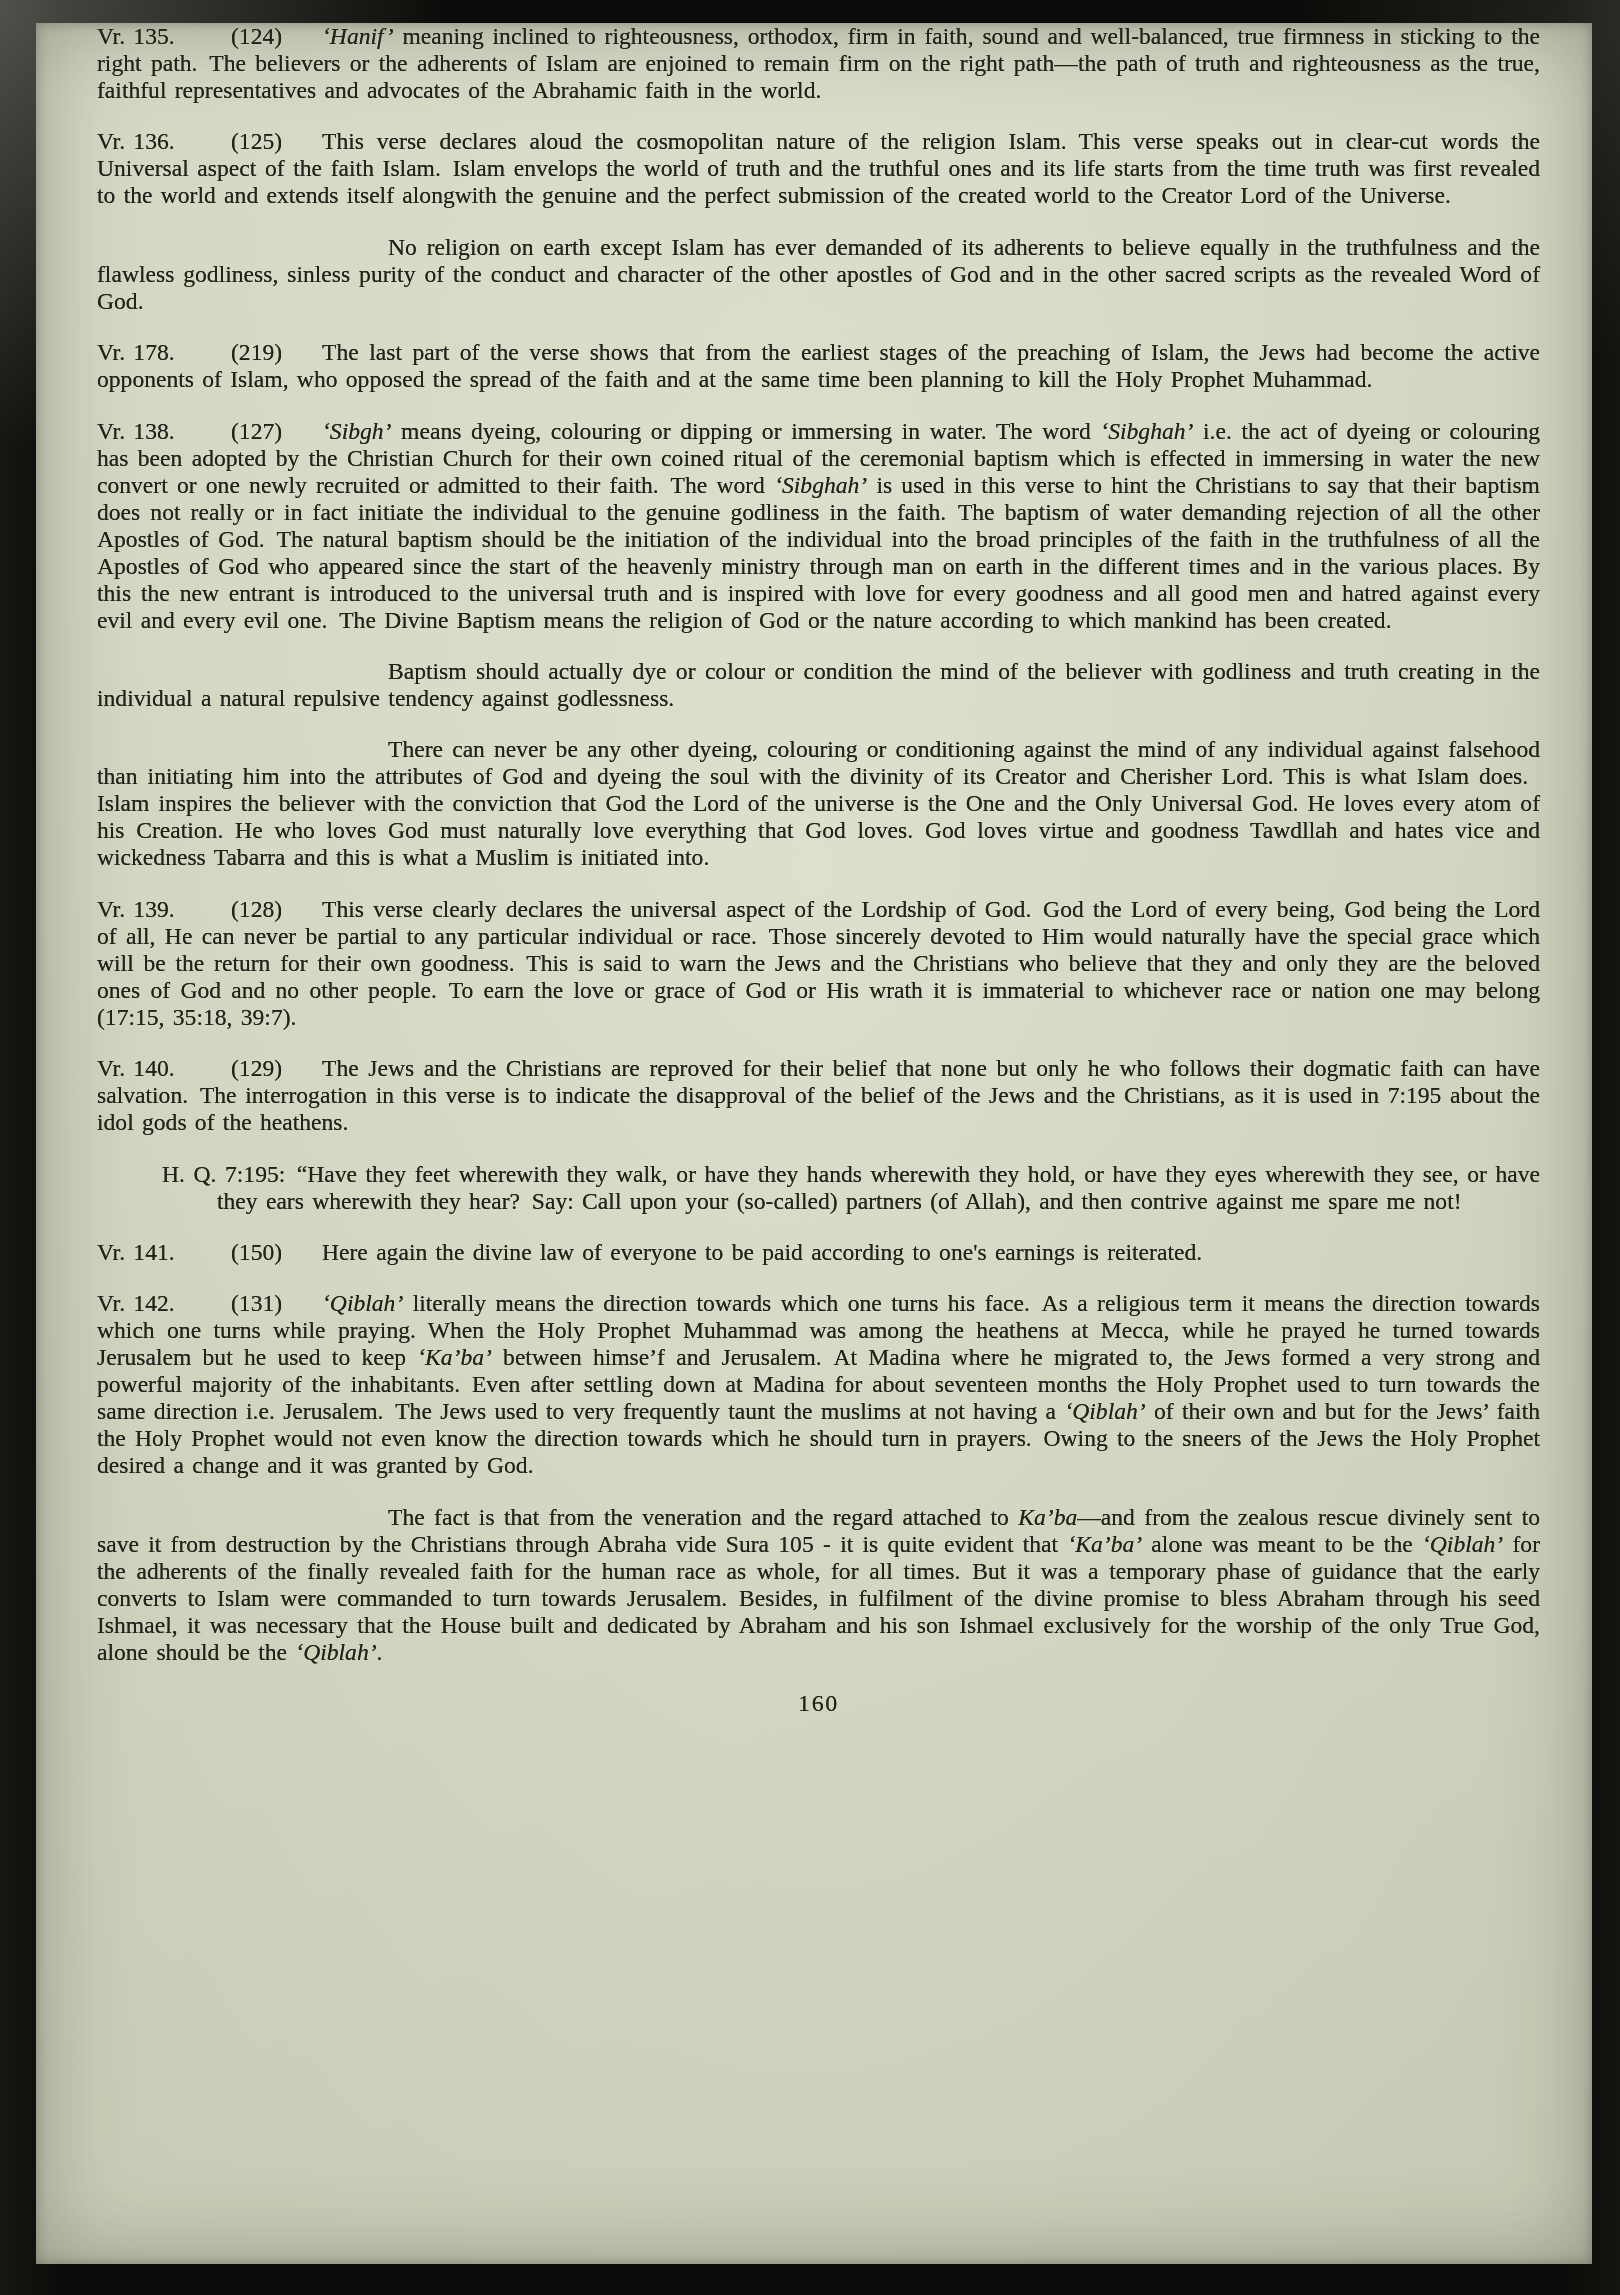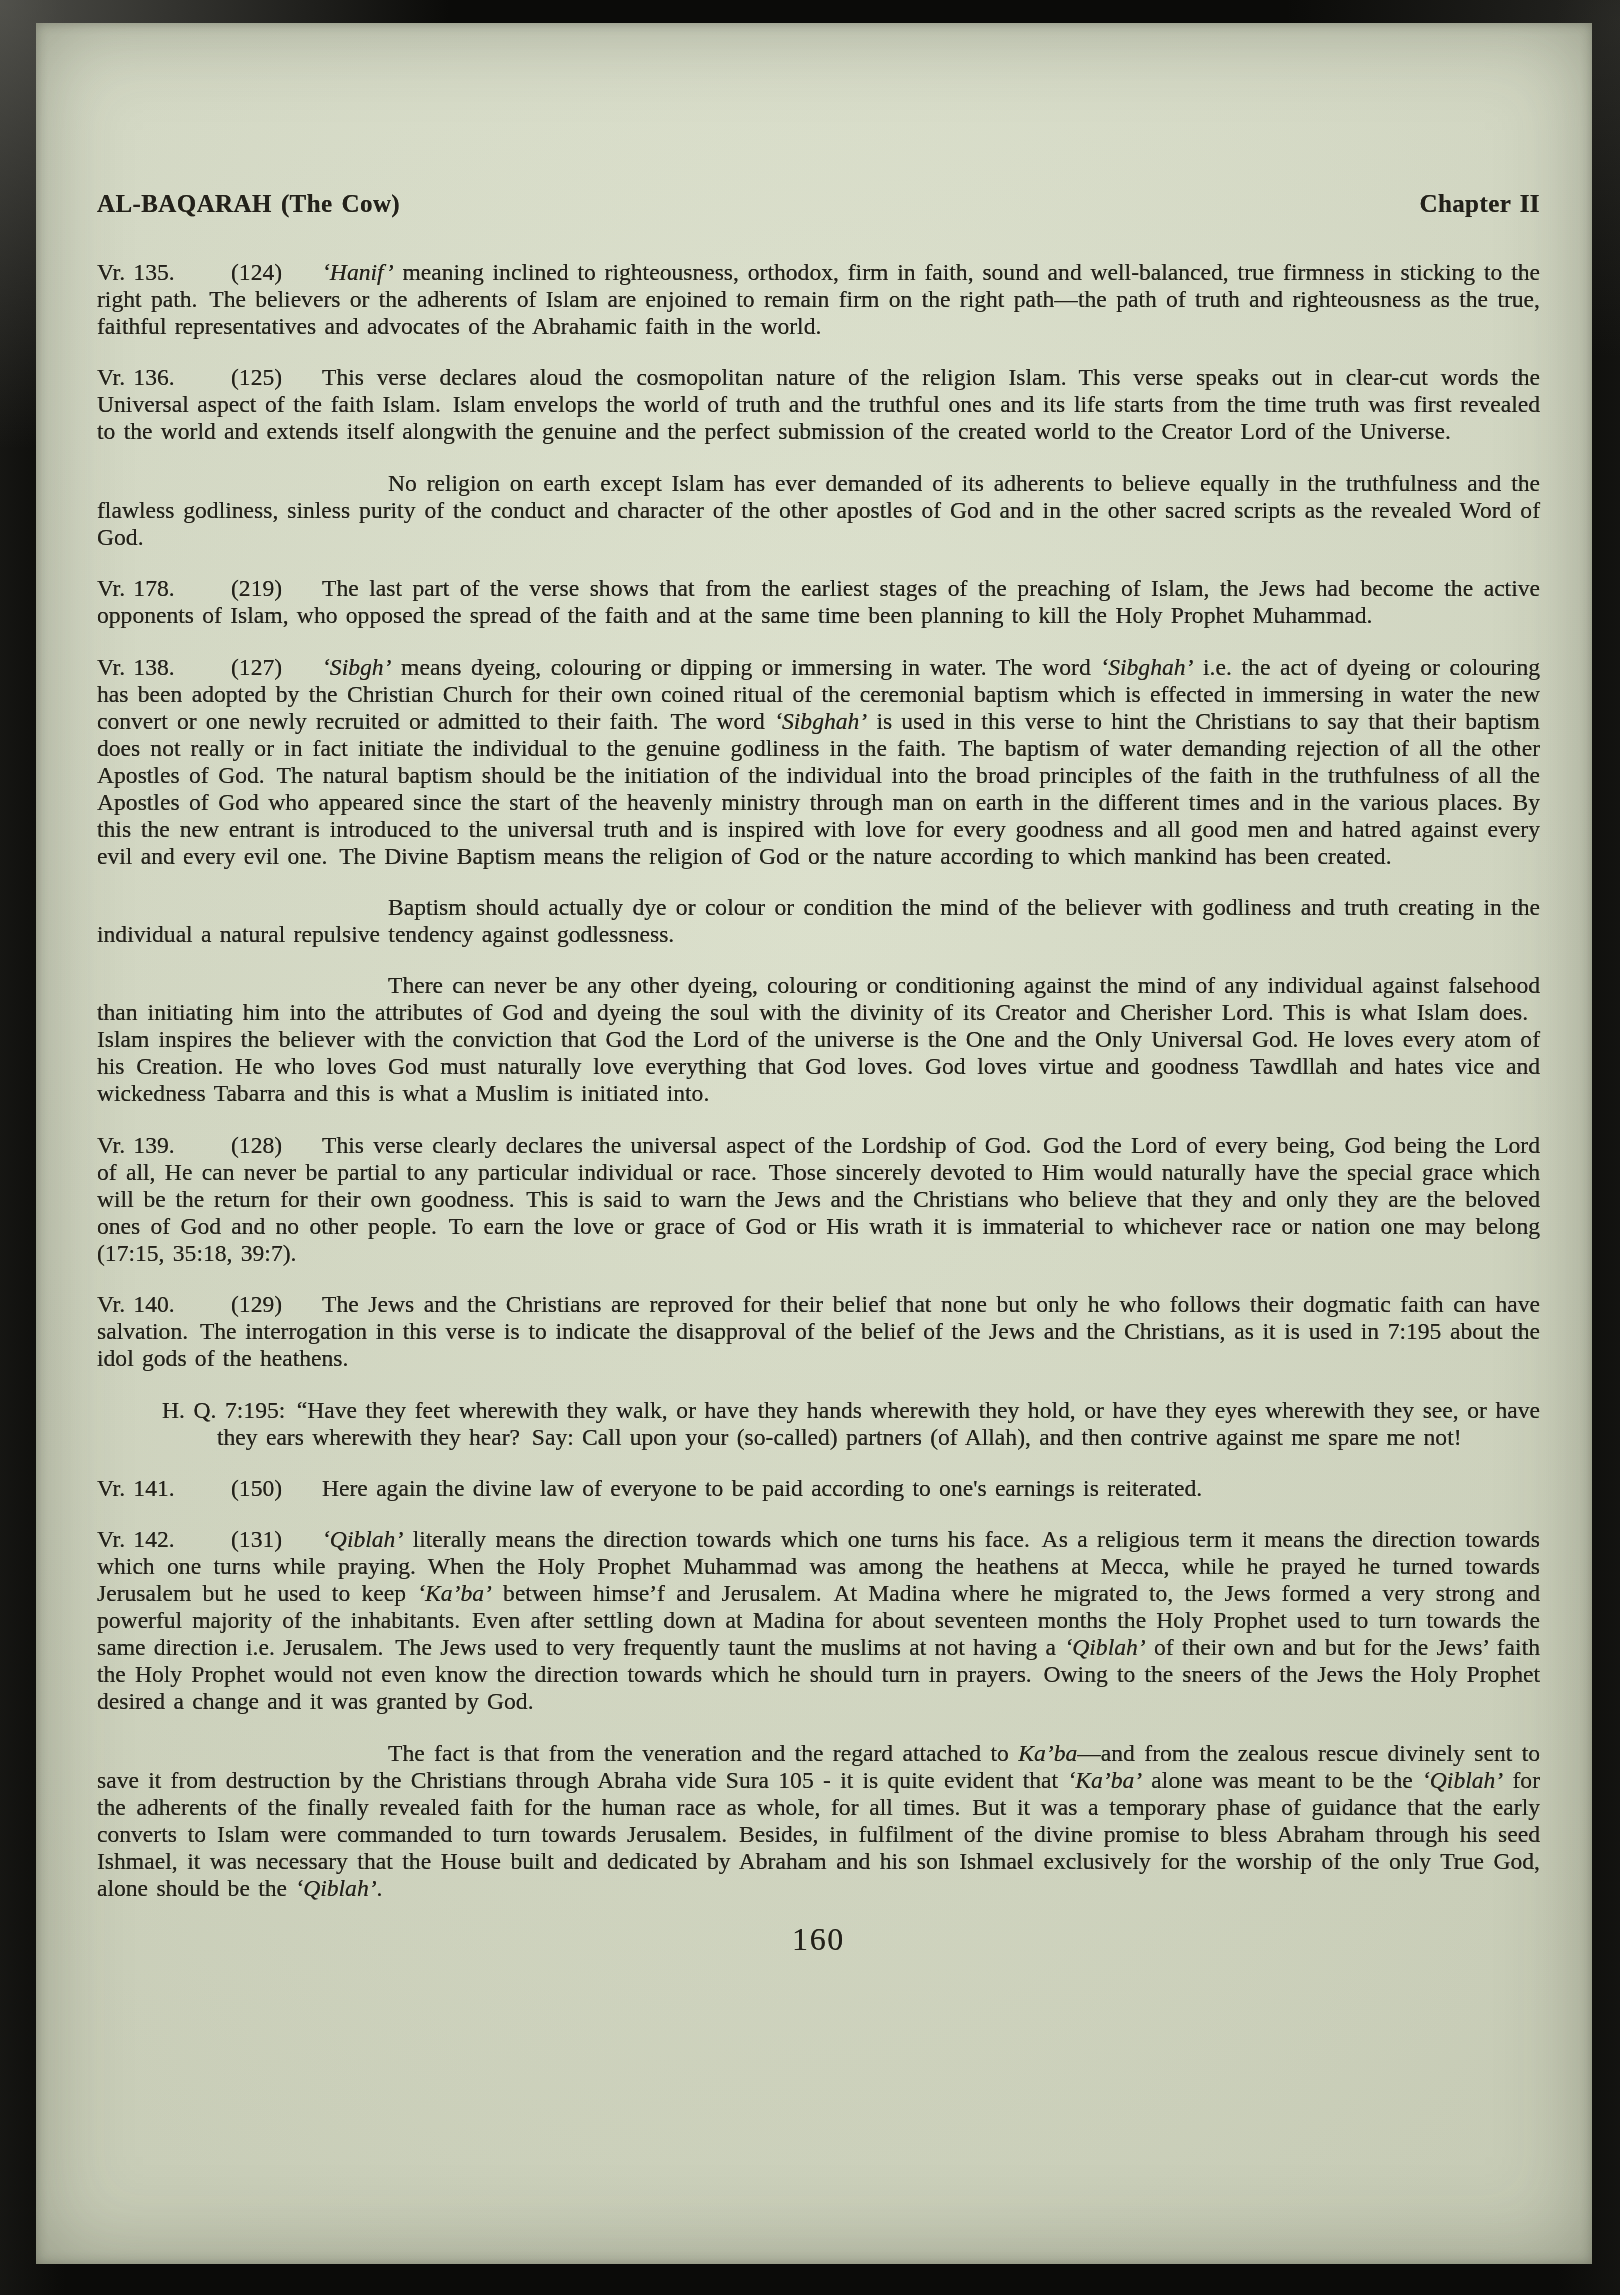--- a/index.html
+++ b/index.html
@@ -41,33 +41,29 @@
     font-weight:bold; font-size:25px; letter-spacing:0.4px;
   }
   .para { margin:0 0 24.4px 0; }
   .vlabel { display:inline-block; width:134px; }
   .vref   { display:inline-block; width:91px; }
   .continuation { text-indent:291px; }
   .quote  { margin-left:65px; padding-left:55px; text-indent:-55px; }
   .qlabel { margin-right:11.4px; }
   i { }
   .pagenum {
-    text-align:center; font-size:32px; margin-top:11px; letter-spacing:1.6px;
+    text-align:center; font-size:24px; margin-top:11px; letter-spacing:1.6px;
     font-family:"Liberation Serif","DejaVu Serif",serif; color:#23211a;
   }
 </style>
 </head>
 <body>
 
 <div class="paper">
   <div class="content">
-    <div class="pageheader">
-      <span>AL-BAQARAH  (The Cow)</span>
-      <span>Chapter II</span>
-    </div>
     <div>
         <p class="para verse"><span class="vlabel">Vr. 135.</span><span class="vref">(124)</span><i>‘Hanif’</i><span> meaning inclined to righteousness, orthodox, firm in faith, sound and well-balanced, true firmness in sticking to the right path. The believers or the adherents of Islam are enjoined to remain firm on the right path—the path of truth and righteousness as the true, faithful representatives and advocates of the Abrahamic faith in the world.</span></p>
         <p class="para verse"><span class="vlabel">Vr. 136.</span><span class="vref">(125)</span><span>This verse declares aloud the cosmopolitan nature of the religion Islam. This verse speaks out in clear-cut words the Universal aspect of the faith Islam. Islam envelops the world of truth and the truthful ones and its life starts from the time truth was first revealed to the world and extends itself alongwith the genuine and the perfect submission of the created world to the Creator Lord of the Universe.</span></p>
         <p class="para continuation"><span>No religion on earth except Islam has ever demanded of its adherents to believe equally in the truthfulness and the flawless godliness, sinless purity of the conduct and character of the other apostles of God and in the other sacred scripts as the revealed Word of God.</span></p>
         <p class="para verse"><span class="vlabel">Vr. 178.</span><span class="vref">(219)</span><span>The last part of the verse shows that from the earliest stages of the preaching of Islam, the Jews had become the active opponents of Islam, who opposed the spread of the faith and at the same time been planning to kill the Holy Prophet Muhammad.</span></p>
         <p class="para verse"><span class="vlabel">Vr. 138.</span><span class="vref">(127)</span><i>‘Sibgh’</i><span> means dyeing, colouring or dipping or immersing in water. The word </span><i>‘Sibghah’</i><span> i.e. the act of dyeing or colouring has been adopted by the Christian Church for their own coined ritual of the ceremonial baptism which is effected in immersing in water the new convert or one newly recruited or admitted to their faith. The word </span><i>‘Sibghah’</i><span> is used in this verse to hint the Christians to say that their baptism does not really or in fact initiate the individual to the genuine godliness in the faith. The baptism of water demanding rejection of all the other Apostles of God. The natural baptism should be the initiation of the individual into the broad principles of the faith in the truthfulness of all the Apostles of God who appeared since the start of the heavenly ministry through man on earth in the different times and in the various places. By this the new entrant is introduced to the universal truth and is inspired with love for every goodness and all good men and hatred against every evil and every evil one. The Divine Baptism means the religion of God or the nature according to which mankind has been created.</span></p>
         <p class="para continuation"><span>Baptism should actually dye or colour or condition the mind of the believer with godliness and truth creating in the individual a natural repulsive tendency against godlessness.</span></p>
         <p class="para continuation"><span>There can never be any other dyeing, colouring or conditioning against the mind of any individual against falsehood than initiating him into the attributes of God and dyeing the soul with the divinity of its Creator and Cherisher Lord. This is what Islam does. Islam inspires the believer with the conviction that God the Lord of the universe is the One and the Only Universal God. He loves every atom of his Creation. He who loves God must naturally love everything that God loves. God loves virtue and goodness Tawdllah and hates vice and wickedness Tabarra and this is what a Muslim is initiated into.</span></p>
         <p class="para verse"><span class="vlabel">Vr. 139.</span><span class="vref">(128)</span><span>This verse clearly declares the universal aspect of the Lordship of God. God the Lord of every being, God being the Lord of all, He can never be partial to any particular individual or race. Those sincerely devoted to Him would naturally have the special grace which will be the return for their own goodness. This is said to warn the Jews and the Christians who believe that they and only they are the beloved ones of God and no other people. To earn the love or grace of God or His wrath it is immaterial to whichever race or nation one may belong (17:15, 35:18, 39:7).</span></p>
         <p class="para verse"><span class="vlabel">Vr. 140.</span><span class="vref">(129)</span><span>The Jews and the Christians are reproved for their belief that none but only he who follows their dogmatic faith can have salvation. The interrogation in this verse is to indicate the disapproval of the belief of the Jews and the Christians, as it is used in 7:195 about the idol gods of the heathens.</span></p>

